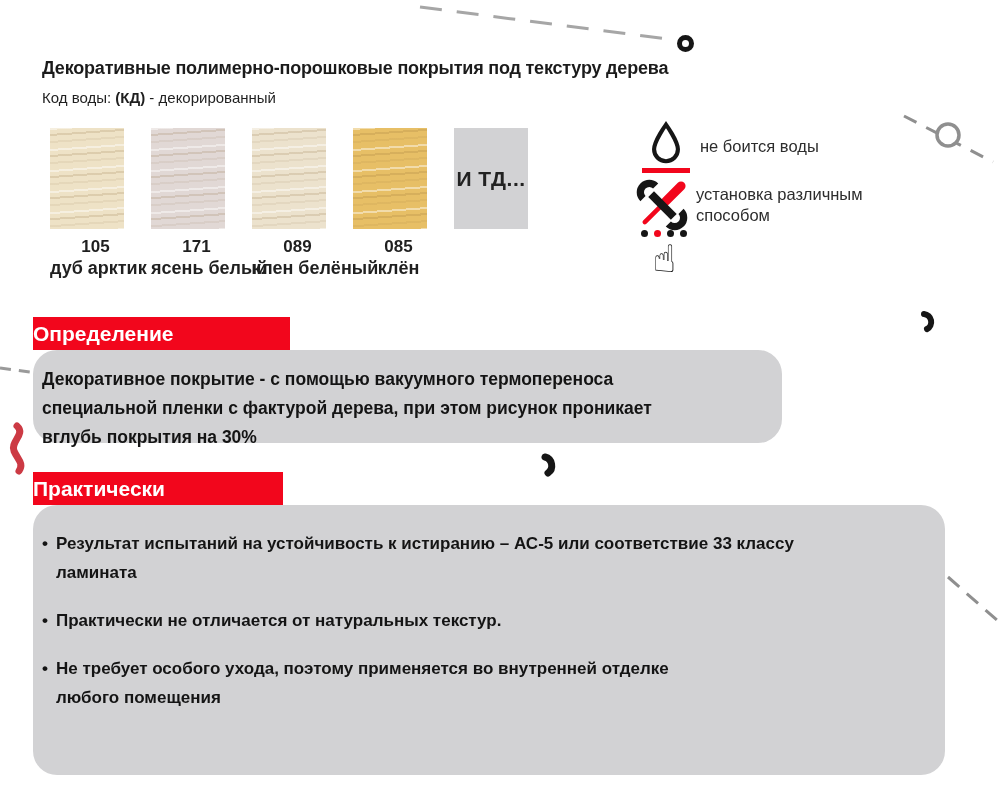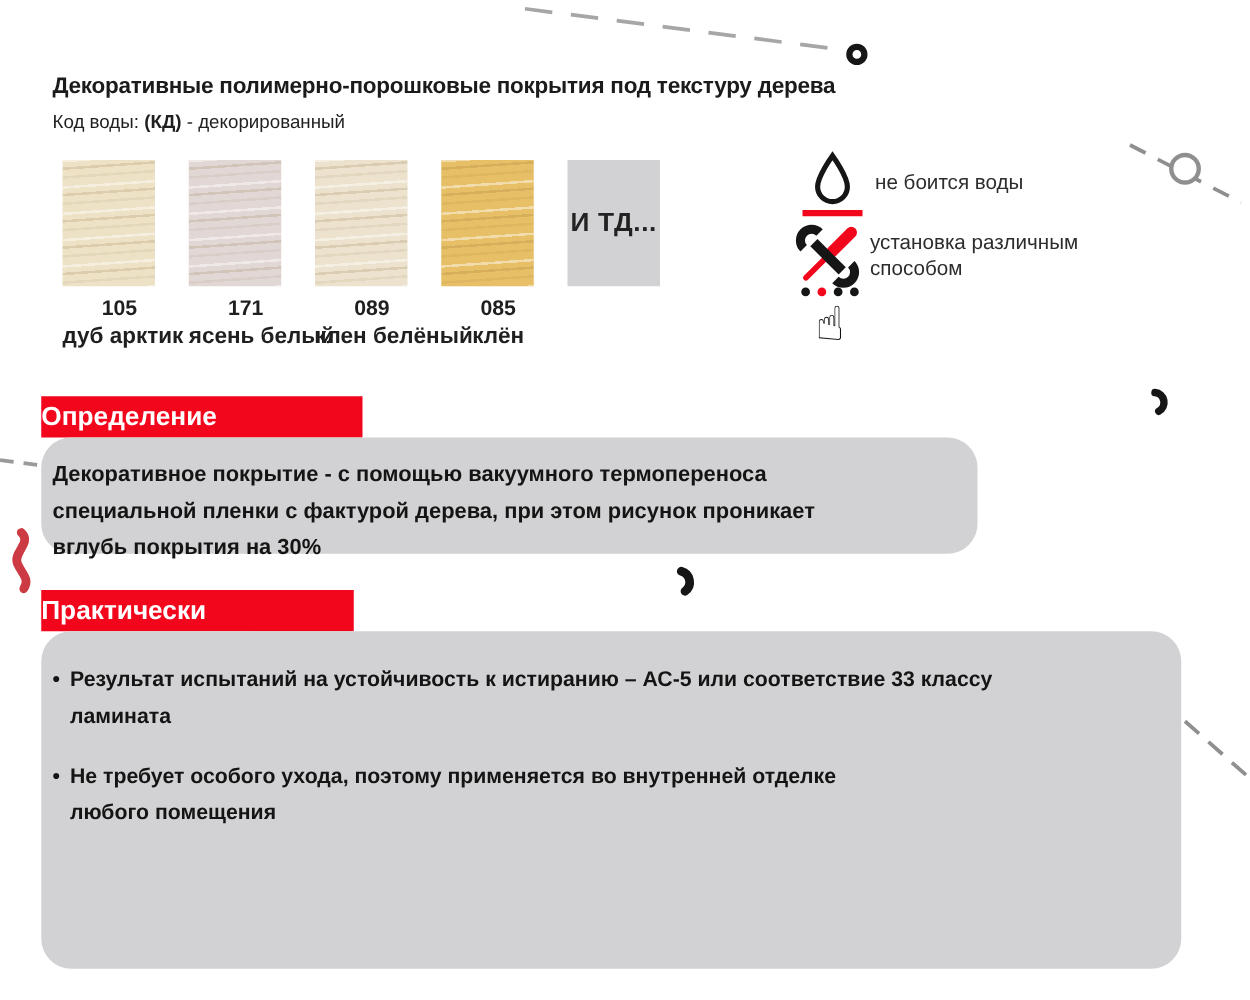--- a/index.html
+++ b/index.html
@@ -158,20 +158,24 @@
   </div>
   <div class="panel" style="left:33px;top:505px;width:912px;height:270px;">
     <div class="bullets">
       <div class="bullet">
           <span class="mark"></span>
           <span class="btxt">Результат испытаний на устойчивость к истиранию – АС-5 или соответствие 33 классу
 ламината</span>
         </div>
       <div class="bullet">
           <span class="mark"></span>
+          <span class="btxt">Практически не отличается от натуральных текстур.</span>
+        </div>
+      <div class="bullet">
+          <span class="mark"></span>
           <span class="btxt">Не требует особого ухода, поэтому применяется во внутренней отделке
 любого помещения</span>
         </div>
     </div>
   </div>
 
   <svg class="deco" style="left:940px;top:565px;" width="60" height="62">
     <line x1="8" y1="12" x2="58" y2="56" stroke="#8f8f8f" stroke-width="3" stroke-dasharray="15 10"></line>
   </svg>
 

